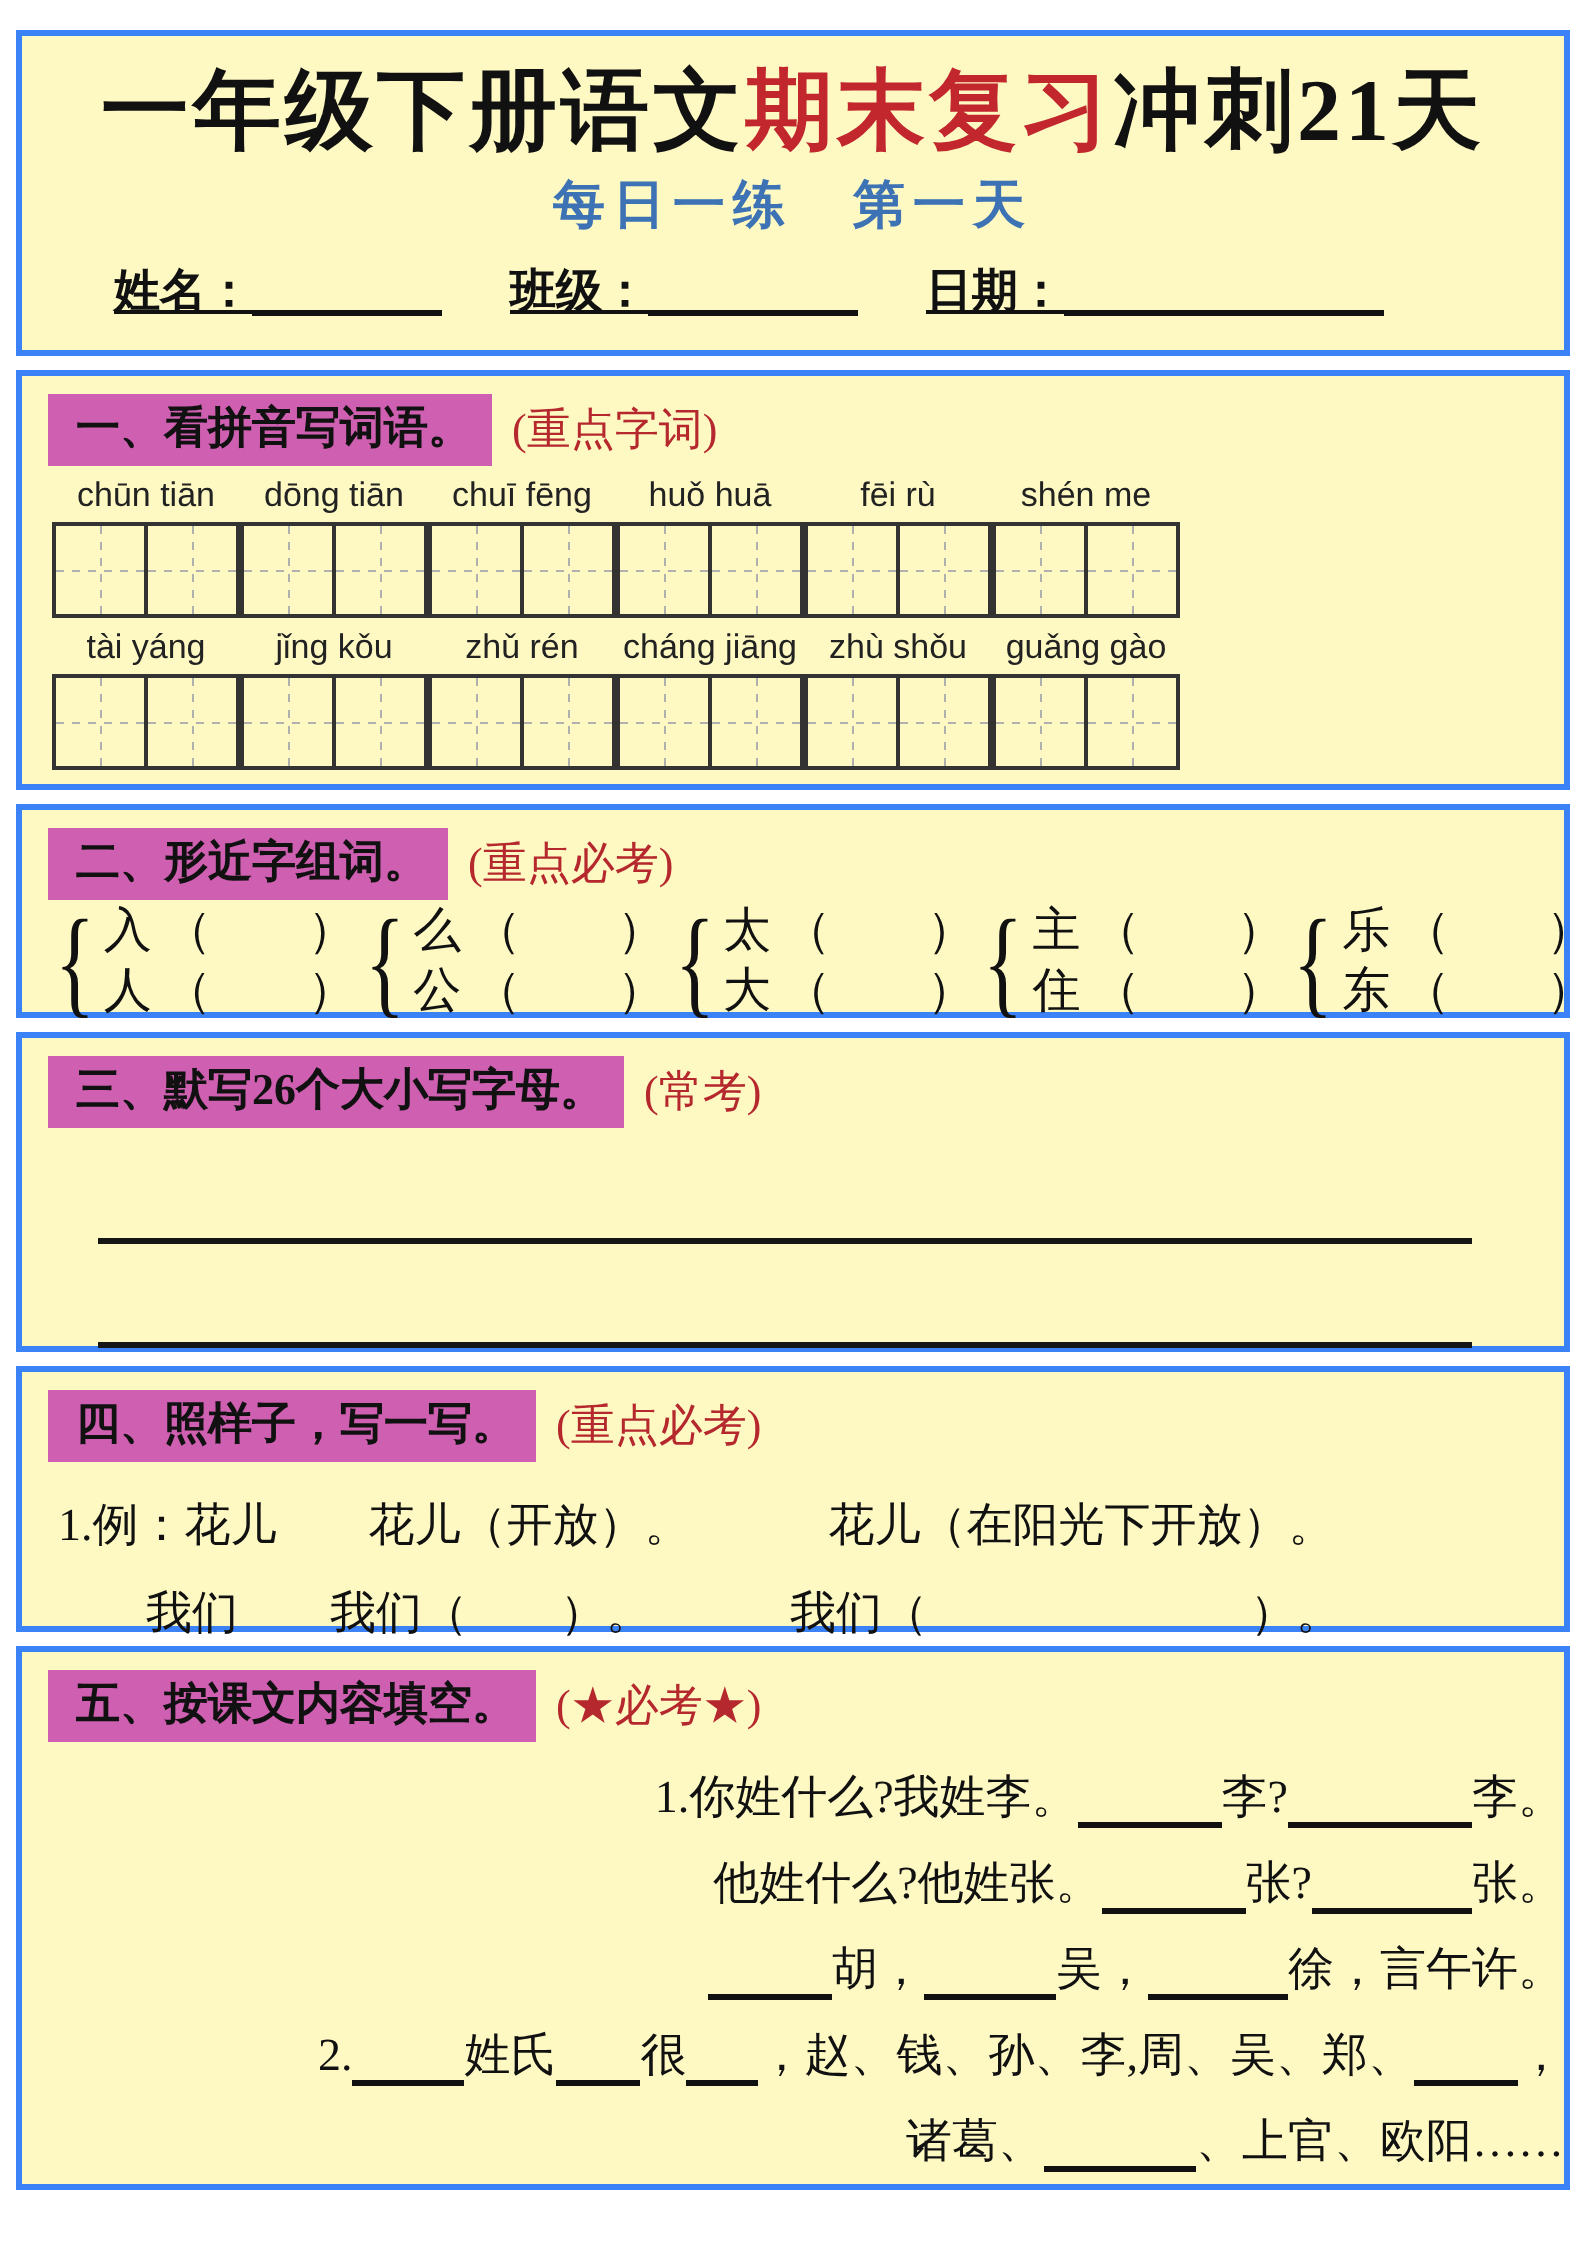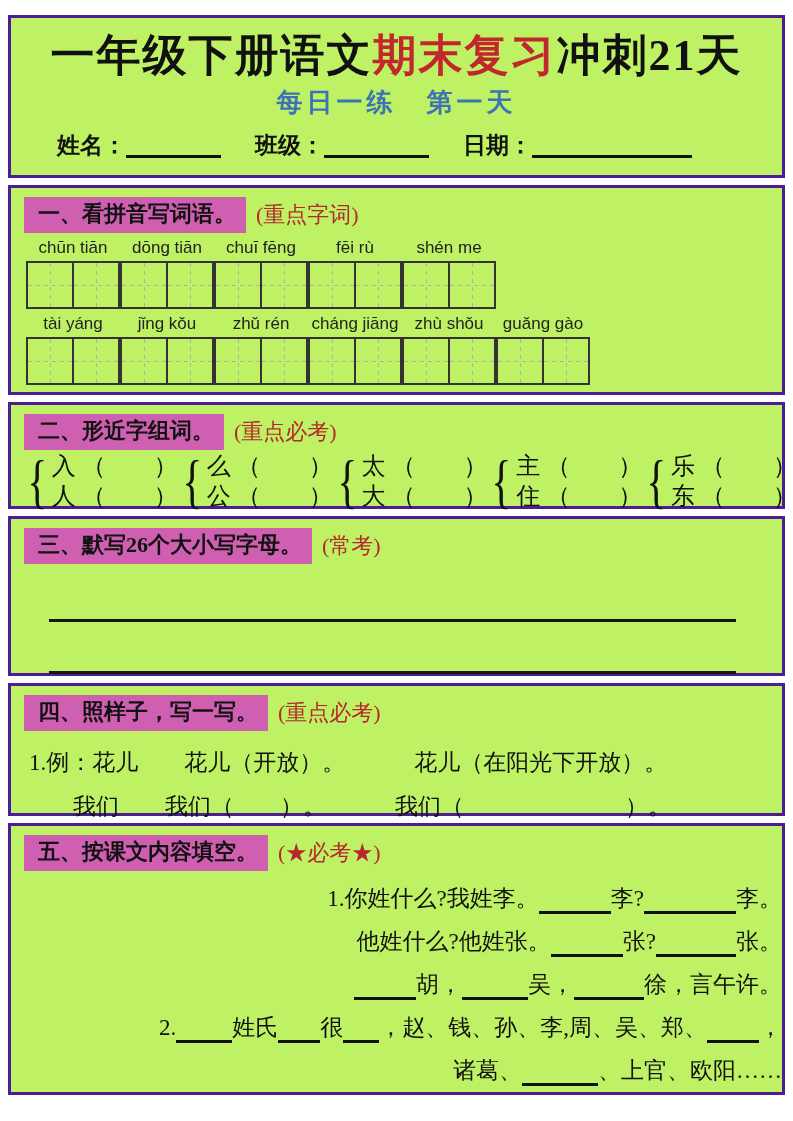--- a/index.html
+++ b/index.html
@@ -1,26 +1,26 @@
 <!DOCTYPE html>
 <html><head>
 <meta charset="utf-8">
 <style>
   html,body{margin:0;padding:0;background:#ffffff;}
   .page{width:793px;height:1121px;box-sizing:border-box;padding:15px 8px;background:#fff;
         font-family:"Liberation Serif",serif;color:#111;overflow:hidden;}
-  .box{border:3px solid #4c1d95;box-sizing:border-box;margin-bottom:7px;background:#bef264;}
+  .box{border:3px solid #3b82f6;box-sizing:border-box;margin-bottom:7px;background:#fef9c3;}
 
   
   .box-title{height:163px;text-align:center;}
   .main-title{font-size:44px;font-weight:bold;margin:14px 0 0;letter-spacing:2px;line-height:1.1;}
   .red-text{color:#c1272d;}
   .subtitle{font-size:26px;color:#3d73b5;font-weight:bold;margin-top:5px;letter-spacing:4px;}
   .fields{display:flex;padding:10px 0 0 46px;font-size:23px;font-weight:bold;gap:34px;align-items:flex-end;}
-  .field{white-space:nowrap;}
+  .field{white-space:nowrap;text-decoration:underline;}
   .uline{display:inline-block;border-bottom:3px solid #111;height:20px;vertical-align:-5px;}
   .w95{width:95px}.w105{width:105px}.w160{width:160px}
 
   
   .sec-head{display:flex;align-items:center;margin:9px 0 0 13px;font-size:22px;font-weight:bold;line-height:1.2;}
   .hl{background:#cf5fb1;padding:4px 10px 6px 14px;color:#111;}
   .note{color:#b5282d;margin-left:10px;font-weight:normal;}
 
   
   .box-s1{height:210px;}
@@ -100,20 +100,27 @@
           </span>
         </div>
       <div class="pincol">
           <span class="pinlabel">chuī fēng</span>
           <span class="pair">
             <span class="cell"></span>
             <span class="cell"></span>
           </span>
         </div>
       <div class="pincol">
+          <span class="pinlabel">huǒ huā</span>
+          <span class="pair">
+            <span class="cell"></span>
+            <span class="cell"></span>
+          </span>
+        </div>
+      <div class="pincol">
           <span class="pinlabel">fēi rù</span>
           <span class="pair">
             <span class="cell"></span>
             <span class="cell"></span>
           </span>
         </div>
       <div class="pincol">
           <span class="pinlabel">shén me</span>
           <span class="pair">
             <span class="cell"></span>

